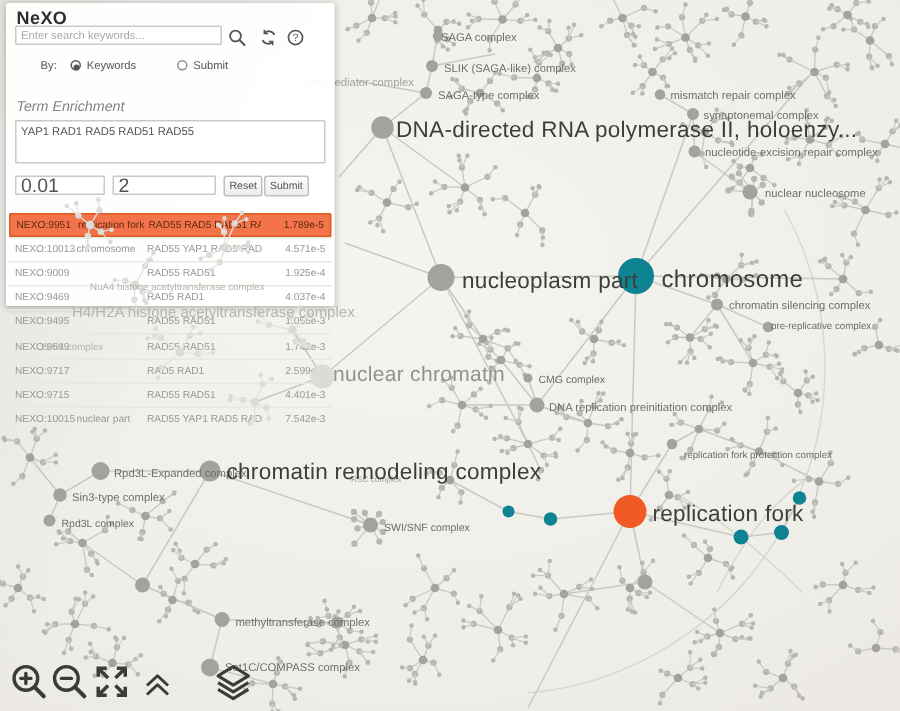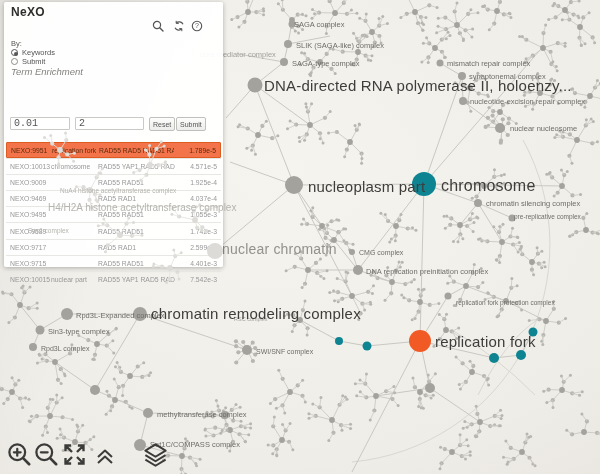--- a/index.html
+++ b/index.html
@@ -6,41 +6,41 @@
   #stage{position:relative;width:600px;height:474px;overflow:hidden;
     font-family:"Liberation Sans",sans-serif;
     background:
       linear-gradient(115deg, rgba(0,0,0,0.05), rgba(0,0,0,0) 28%),
       radial-gradient(ellipse 130% 115% at 45% 38%, #f6f4ef 0%, #efede7 52%, #e0ddd6 100%);}
   #graph,#ghost{position:absolute;left:0;top:0;}
   #ghost{pointer-events:none;}
   #graph text,#ghost text{font-family:"Liberation Sans",sans-serif;}
 
   
-  .panel{position:absolute;left:4px;top:2px;width:219px;height:265px;
+  .panel{position:absolute;left:4px;top:2px;width:219px;height:202px;
     background:rgba(255,255,255,0.94);box-shadow:0 1px 5px rgba(0,0,0,0.28);
     border-radius:2px;z-index:5;}
   .panel *{box-sizing:border-box;}
   .p-title{position:absolute;left:7px;top:3px;font-size:12px;font-weight:bold;color:#2e2e2c;letter-spacing:.3px;}
   .search-input{position:absolute;left:6px;top:15px;width:138px;height:13px;border:1px solid #c9c9c6;
     border-radius:1px;font-size:7.5px;padding:0 3px;color:#444;background:rgba(255,255,255,0.8);font-family:inherit;}
   .search-input::placeholder{color:#a9a9a5;}
   .p-icon{position:absolute;top:16px;width:12px;height:12px;cursor:pointer;}
   .p-icon.search{left:148px;} .p-icon.refresh{left:169px;} .p-icon.help{left:187px;}
-  .by-row{position:absolute;left:7px;top:37px;font-size:7.5px;color:#555;display:flex;align-items:flex-start;flex-direction:column;}
+  .by-row{position:absolute;left:23px;top:37px;font-size:7.5px;color:#555;display:flex;align-items:flex-end;}
   .by-row .gap1{width:9px;} .by-row .gap2{width:27px;}
   .radio{display:flex;align-items:center;cursor:pointer;}
   .rb{display:inline-block;width:7px;height:7px;border:1px solid #8d8d89;border-radius:50%;background:#fff;margin-right:4px;position:relative;}
   .rb.on{border-color:#57575a;}
   .rb.on::after{content:"";position:absolute;left:1.5px;top:1.5px;width:4px;height:4px;border-radius:50%;background:#57575a;}
   .te-heading{position:absolute;left:7px;top:64px;font-size:9.5px;color:#84837e;font-style:italic;}
   .query{position:absolute;left:6px;top:78px;width:207px;height:29px;border:1px solid #c9c9c6;border-radius:1px;
     font-size:7.5px;color:#555;padding:2px 3px;resize:none;background:rgba(255,255,255,0.8);font-family:inherit;overflow:hidden;}
   .small-input{position:absolute;top:115px;height:13px;border:1px solid #c9c9c6;border-radius:1px;
-    font-size:10px;color:#555;padding:0 3px;background:rgba(255,255,255,0.85);font-family:Liberation Mono, monospace;}
+    font-size:13px;color:#555;padding:0 3px;background:rgba(255,255,255,0.85);font-family:Liberation Sans, sans-serif;}
   .in-p{left:6px;width:60px;} .in-g{left:71px;width:69px;}
   .btn{position:absolute;top:115px;height:14px;font-size:7px;color:#555;border:1px solid #bfbfbc;border-radius:2px;
     background:linear-gradient(#fdfdfc,#ececea);padding:0 3px;cursor:pointer;font-family:inherit;}
   .btn-reset{left:145px;} .btn-submit{left:172px;}
   .results{position:absolute;left:2px;top:140px;width:215px;}
   .rrow{display:grid;grid-template-columns:41px 47px 1fr 42px;align-items:center;height:16.1px;
     padding:0 4px;font-size:6.8px;color:#98989a;border-top:1px solid #e7e7e4;cursor:pointer;background:transparent;}
   .rrow span{white-space:nowrap;overflow:hidden;}
   .rrow .pv{text-align:right;}
   .rrow.hl{background:#f3744a;border:1px solid #dd5a20;color:#5e2a10;border-radius:1px;}
@@ -1848,20 +1848,21 @@
       <text x="308" y="192" font-size="15" fill="#3e3d3b" letter-spacing="0.2">nucleoplasm part</text>
       <text x="441" y="191" font-size="16" fill="#3e3d3b" letter-spacing="0.2">chromosome</text>
       <text x="222" y="254" font-size="14" fill="#92918c" letter-spacing="0.2">nuclear chromatin</text>
       <text x="151" y="319" font-size="15" fill="#3e3d3b" letter-spacing="0.2">chromatin remodeling complex</text>
       <text x="435" y="347" font-size="15" fill="#3e3d3b" letter-spacing="0.2">replication fork</text>
     </svg>
 
 <div class="panel">
   <div class="p-title">NeXO</div>
 
+  <input class="search-input" placeholder="Enter search keywords..." style="">
 
   <span class="p-icon search">
     <svg width="12" height="12" viewBox="0 0 12 12">
           <circle cx="5" cy="5" r="3.6" fill="none" stroke="#555" stroke-width="1.2"></circle>
           <line x1="7.7" y1="7.7" x2="11" y2="11" stroke="#555" stroke-width="1.4" stroke-linecap="round"></line>
         </svg>
   </span>
   <span class="p-icon refresh">
     <svg width="12" height="12" viewBox="0 0 12 12" fill="none" stroke="#555" stroke-width="1.2">
       <path d="M10,4.2 A4.2,4.2 0 0 0 3.2,3.1"></path>
@@ -1886,20 +1887,21 @@
     </span>
     <span class="gap2"></span>
     <span class="radio">
       <span class="rb"></span>
       <span>Submit</span>
     </span>
   </div>
 
   <div class="te-heading">Term Enrichment</div>
 
+  <textarea class="query" style="">YAP1 RAD1 RAD5 RAD51 RAD55</textarea>
 
   <input class="small-input in-p" value="0.01" style="">
   <input class="small-input in-g" value="2" style="">
   <button class="btn btn-reset">Reset</button>
   <button class="btn btn-submit">Submit</button>
 
   <div class="results" id="results">
         <div class="rrow hl">
           <span>NEXO:9951</span>
           <span>replication fork</span>

